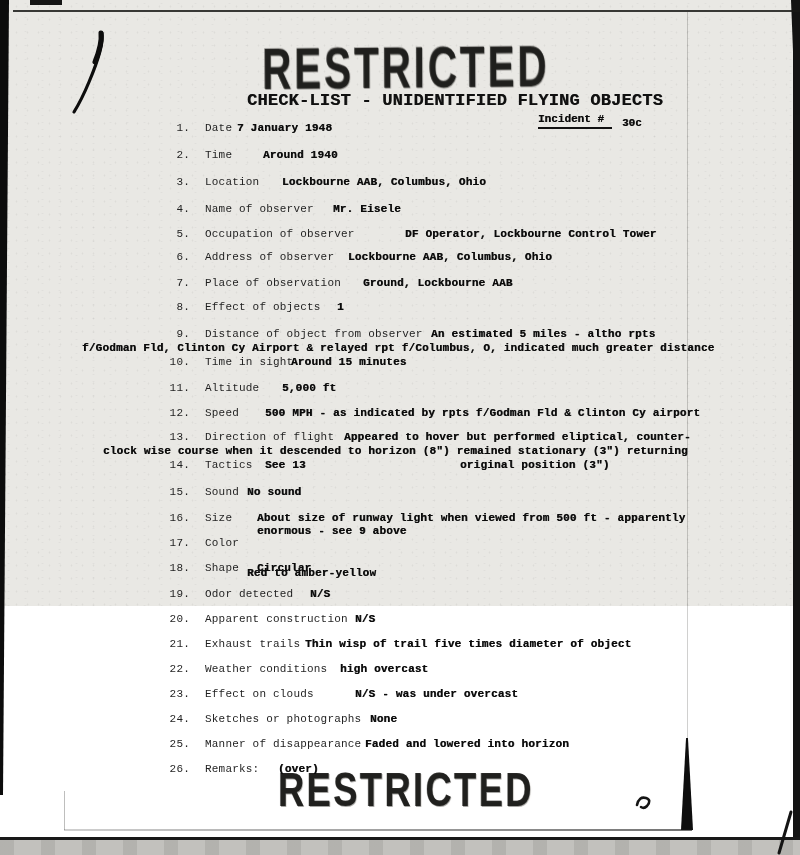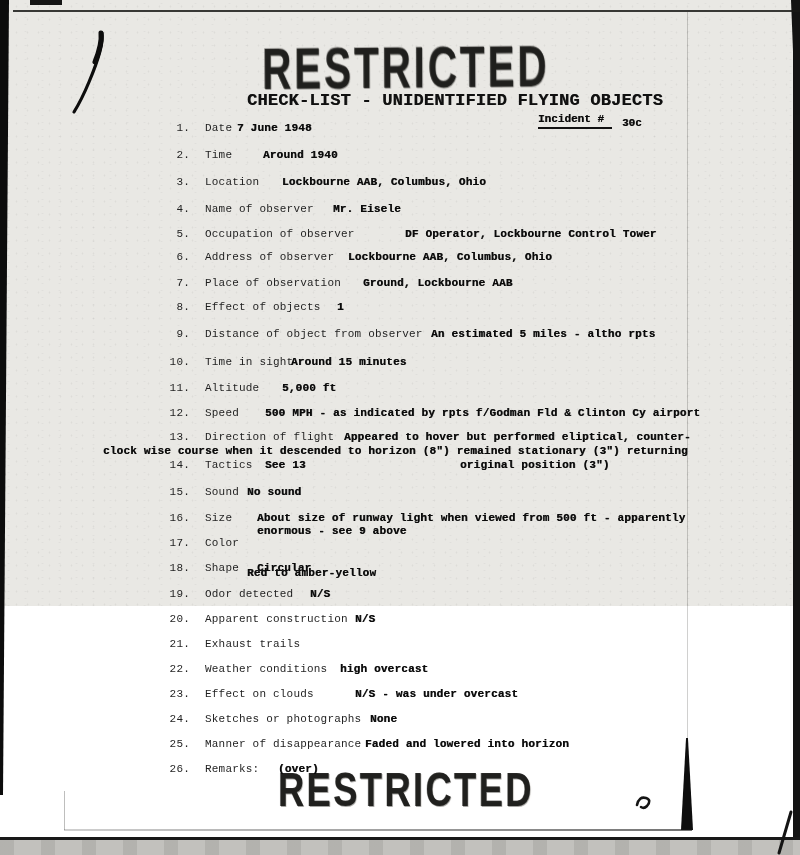--- a/index.html
+++ b/index.html
@@ -69,21 +69,21 @@
   </svg>
 
   <div class="stamp stamp-top">RESTRICTED</div>
   <div class="subtitle">CHECK-LIST - UNIDENTIFIED FLYING OBJECTS</div>
   <div class="incident-label">Incident #</div>
   <div class="incident-value">30c</div>
   <div class="stamp stamp-bottom">RESTRICTED</div>
 
   <span class="num" style="left:156px;top:122px">1.</span>
   <span class="lbl" style="left:205px;top:122px">Date</span>
-  <span class="val" style="left:237px;top:122px">7 June 1948</span>
+  <span class="val" style="left:237px;top:122px">7 January 1948</span>
 
   <span class="num" style="left:156px;top:149px">2.</span>
   <span class="lbl" style="left:205px;top:149px">Time</span>
   <span class="val" style="left:263px;top:149px">Around 1940</span>
 
   <span class="num" style="left:156px;top:176px">3.</span>
   <span class="lbl" style="left:205px;top:176px">Location</span>
   <span class="val" style="left:282px;top:176px">Lockbourne AAB, Columbus, Ohio</span>
 
   <span class="num" style="left:156px;top:203px">4.</span>
@@ -102,20 +102,21 @@
   <span class="lbl" style="left:205px;top:277px">Place of observation</span>
   <span class="val" style="left:363px;top:277px">Ground, Lockbourne AAB</span>
 
   <span class="num" style="left:156px;top:301px">8.</span>
   <span class="lbl" style="left:205px;top:301px">Effect of objects</span>
   <span class="val" style="left:337px;top:301px">1</span>
 
   <span class="num" style="left:156px;top:328px">9.</span>
   <span class="lbl" style="left:205px;top:328px">Distance of object from observer</span>
   <span class="val" style="left:431px;top:328px">An estimated 5 miles - altho rpts</span>
+  <span class="cont" style="left:82px;top:342px">f/Godman Fld, Clinton Cy Airport &amp; relayed rpt f/Columbus, O, indicated much greater distance</span>
 
   <span class="num" style="left:156px;top:356px">10.</span>
   <span class="lbl" style="left:205px;top:356px">Time in sight</span>
   <span class="val" style="left:291px;top:356px">Around 15 minutes</span>
 
   <span class="num" style="left:156px;top:382px">11.</span>
   <span class="lbl" style="left:205px;top:382px">Altitude</span>
   <span class="val" style="left:282px;top:382px">5,000 ft</span>
 
   <span class="num" style="left:156px;top:407px">12.</span>
@@ -152,20 +153,21 @@
   <span class="num" style="left:156px;top:588px">19.</span>
   <span class="lbl" style="left:205px;top:588px">Odor detected</span>
   <span class="val" style="left:310px;top:588px">N/S</span>
 
   <span class="num" style="left:156px;top:613px">20.</span>
   <span class="lbl" style="left:205px;top:613px">Apparent construction</span>
   <span class="val" style="left:355px;top:613px">N/S</span>
 
   <span class="num" style="left:156px;top:638px">21.</span>
   <span class="lbl" style="left:205px;top:638px">Exhaust trails</span>
+  <span class="val" style="left:305px;top:638px">Thin wisp of trail five times diameter of object</span>
 
   <span class="num" style="left:156px;top:663px">22.</span>
   <span class="lbl" style="left:205px;top:663px">Weather conditions</span>
   <span class="val" style="left:340px;top:663px">high overcast</span>
 
   <span class="num" style="left:156px;top:688px">23.</span>
   <span class="lbl" style="left:205px;top:688px">Effect on clouds</span>
   <span class="val" style="left:355px;top:688px">N/S - was under overcast</span>
 
   <span class="num" style="left:156px;top:713px">24.</span>

